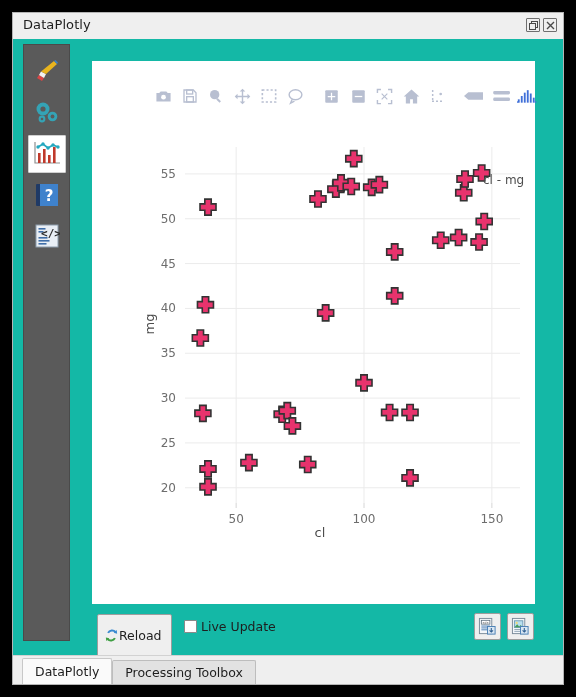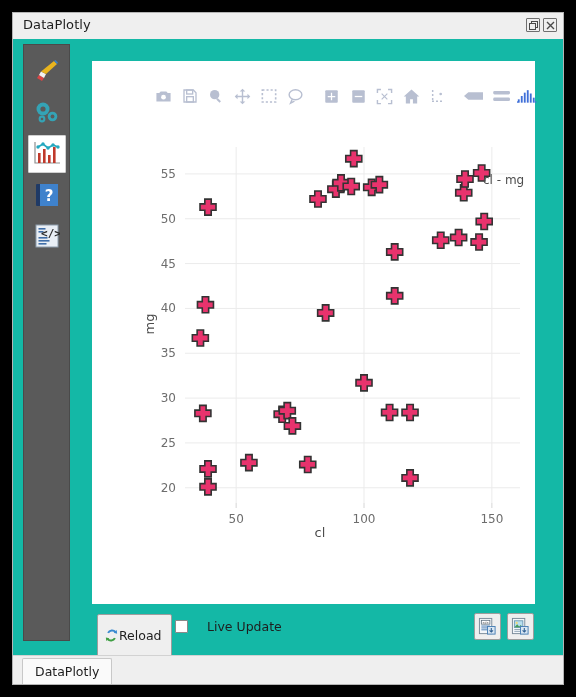--- a/index.html
+++ b/index.html
@@ -66,21 +66,21 @@
   .footer{
     position:absolute;left:79px;top:598px;width:443px;height:34px;
   }
   .reload-btn{
     position:absolute;left:5px;top:3px;height:43px;padding:0 9px 0 6px;
     background:#efefef;border:1px solid #9d9d9d;border-radius:2px;
     display:flex;align-items:center;gap:0;font-size:12.5px;color:#1e1e1e;
     cursor:pointer;box-sizing:border-box;
   }
   .chk-wrap{
-    position:absolute;left:83px;top:8px;display:flex;align-items:center;gap:19px;
+    position:absolute;left:92px;top:8px;display:flex;align-items:center;gap:4px;
     cursor:pointer;font-size:12.5px;color:#1e1e1e;
   }
   .chk-box{
     width:13px;height:13px;background:#fff;border:1px solid #8a8a8a;
     box-sizing:border-box;border-radius:1px;
   }
   .export-wrap{position:absolute;right:1px;top:2px;display:flex;gap:6px;}
   .export-btn{
     width:27px;height:27px;background:#efefef;border:1px solid #9d9d9d;
     border-radius:2px;display:flex;align-items:center;justify-content:center;
@@ -430,16 +430,17 @@
           <rect x="10" y="10" width="8" height="8" fill="#d8e6f3" stroke="#4a7fb5"></rect>
           <path d="M14 11.5v4.2M12.2 14l1.8 1.8 1.8-1.8" stroke="#2f5f92" stroke-width="1.1" fill="none"></path>
         </svg>
       </div>
     </div>
   </div>
 
   <div class="tabbar">
     <div class="tabs" id="tabs-container">
         <div class="tab active">DataPlotly</div>
+        <div class="tab">Processing Toolbox</div>
       </div>
   </div>
 
 </div>
 
 </body></html>

